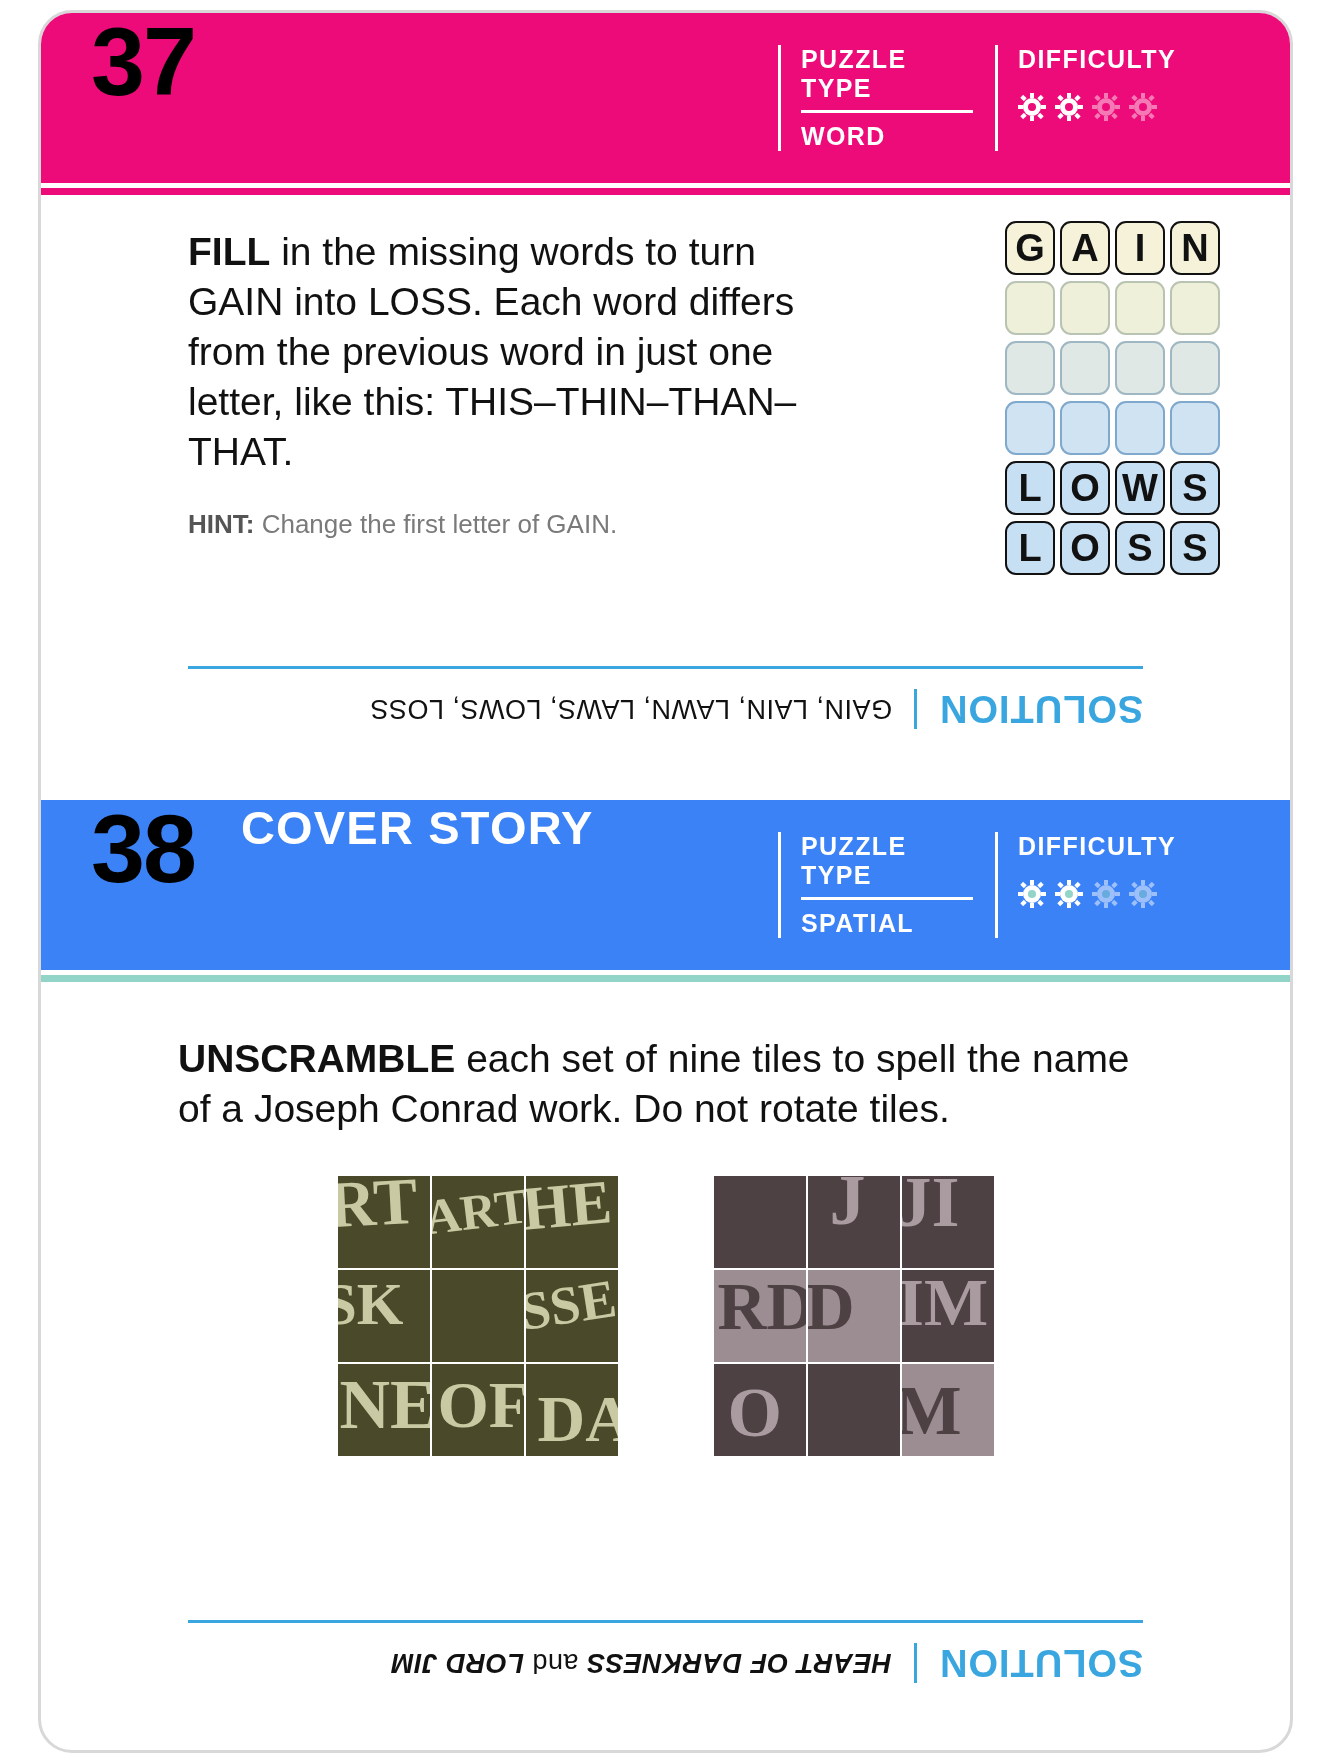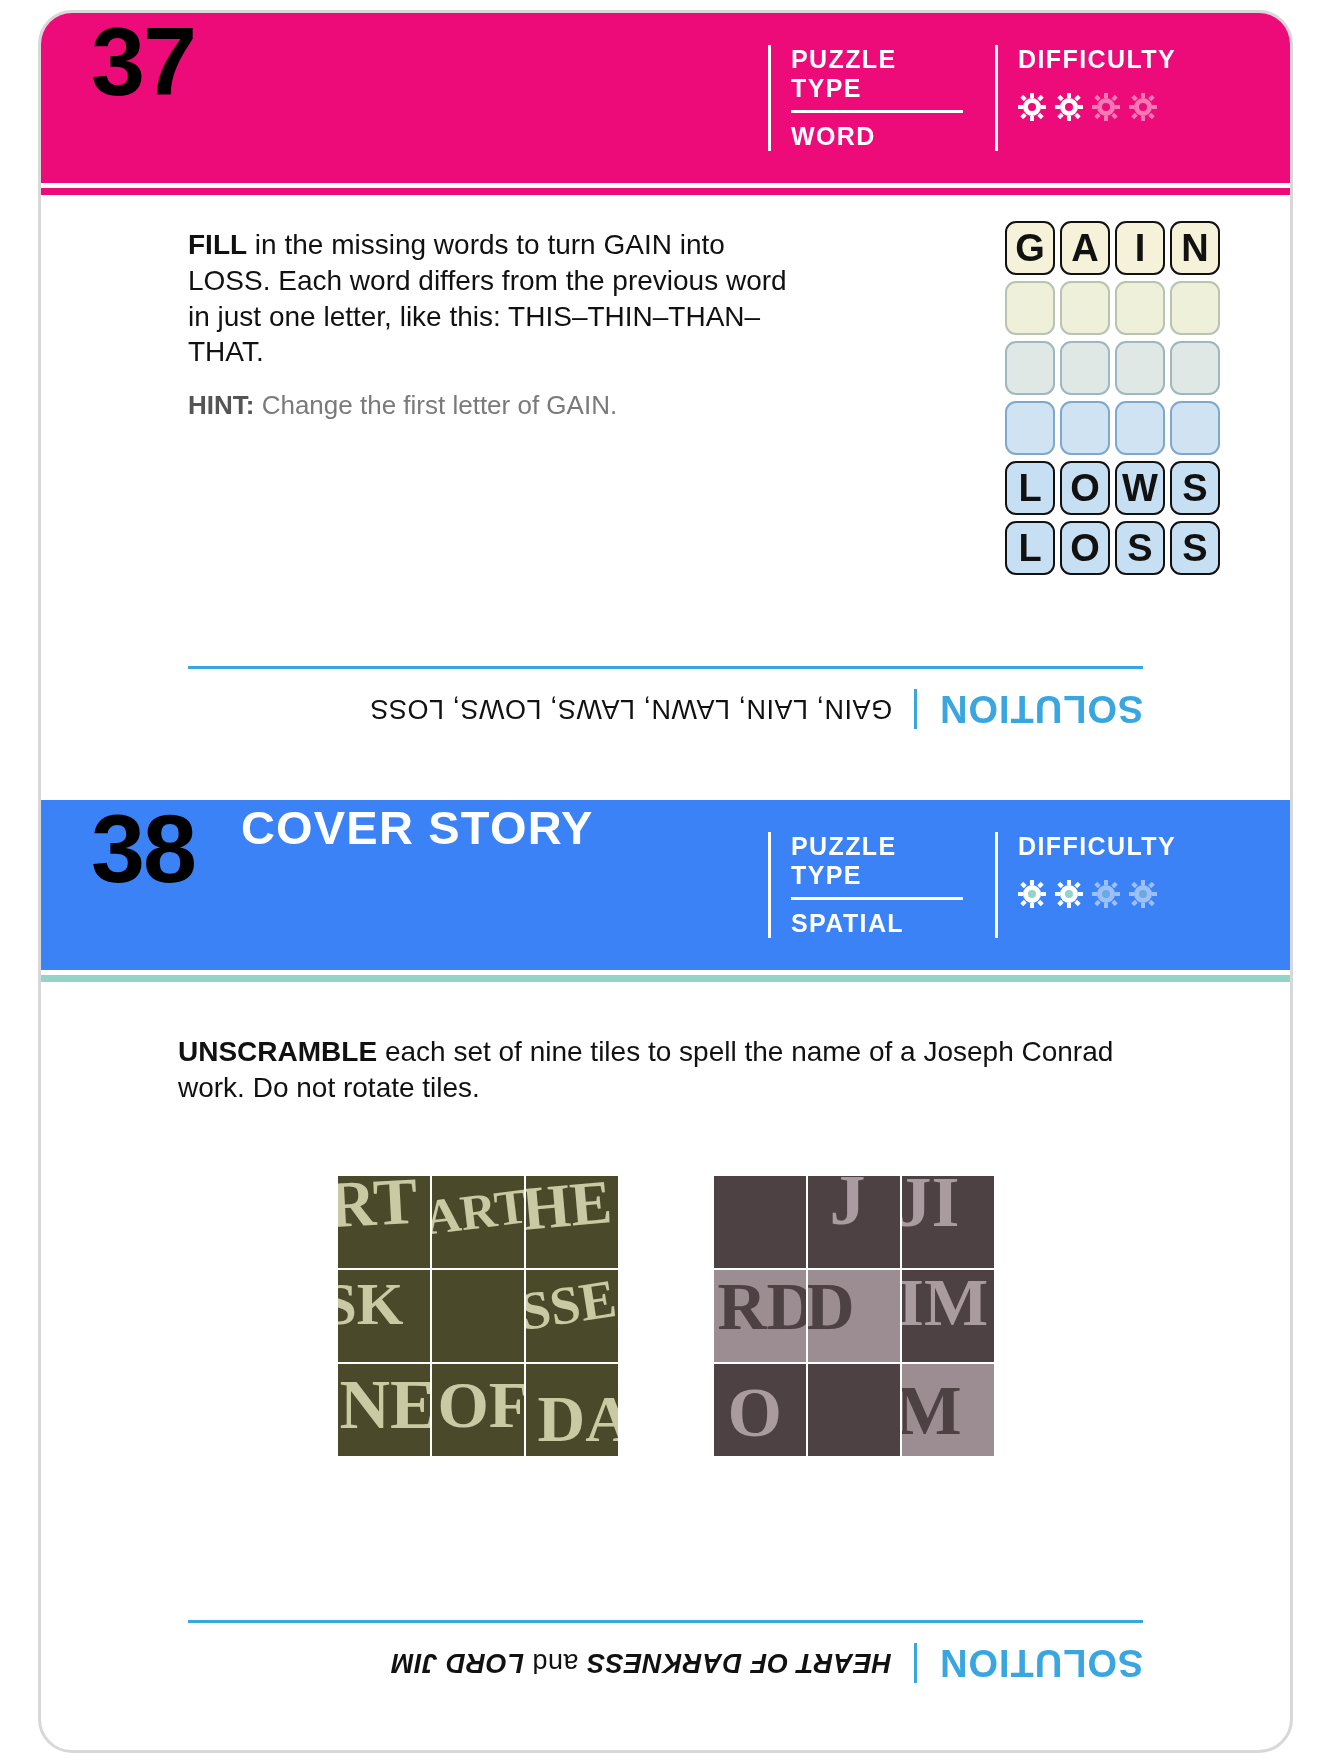--- a/index.html
+++ b/index.html
@@ -72,21 +72,21 @@
     text-transform: uppercase;
   }
 
   .meta {
     position: absolute;
     right: 116px;
     top: 50%;
     transform: translateY(-50%);
     display: flex;
     align-items: stretch;
-    gap: 10px;
+    gap: 0;
   }
   .meta-col {
     padding-left: 20px;
     border-left: 3px solid #ffffff;
     margin-left: 22px;
   }
   .meta-col:first-child { margin-left: 0; }
   .meta-label {
     font-family: "Liberation Sans", sans-serif;
     font-weight: bold;
@@ -118,31 +118,31 @@
   .gear { display: block; }
 
   
   .body {
     position: relative;
     padding: 0 0 0 0;
   }
 
   .p-text {
     font-family: "Liberation Sans", sans-serif;
-    font-size: 28px;
+    font-size: 39px;
     line-height: 1.28;
     color: #111111;
   }
   .p-text b { font-weight: bold; }
 
   .hint {
     font-family: "Liberation Sans", sans-serif;
     font-size: 26px;
     color: #7a7a7a;
-    margin-top: 20px;
+    margin-top: 32px;
   }
   .hint b { color: #555555; font-weight: bold; }
 
   
   .ladder {
     position: absolute;
     right: 70px;
     top: 26px;
   }
   .lrow { display: flex; gap: 5px; margin-bottom: 6px; }

